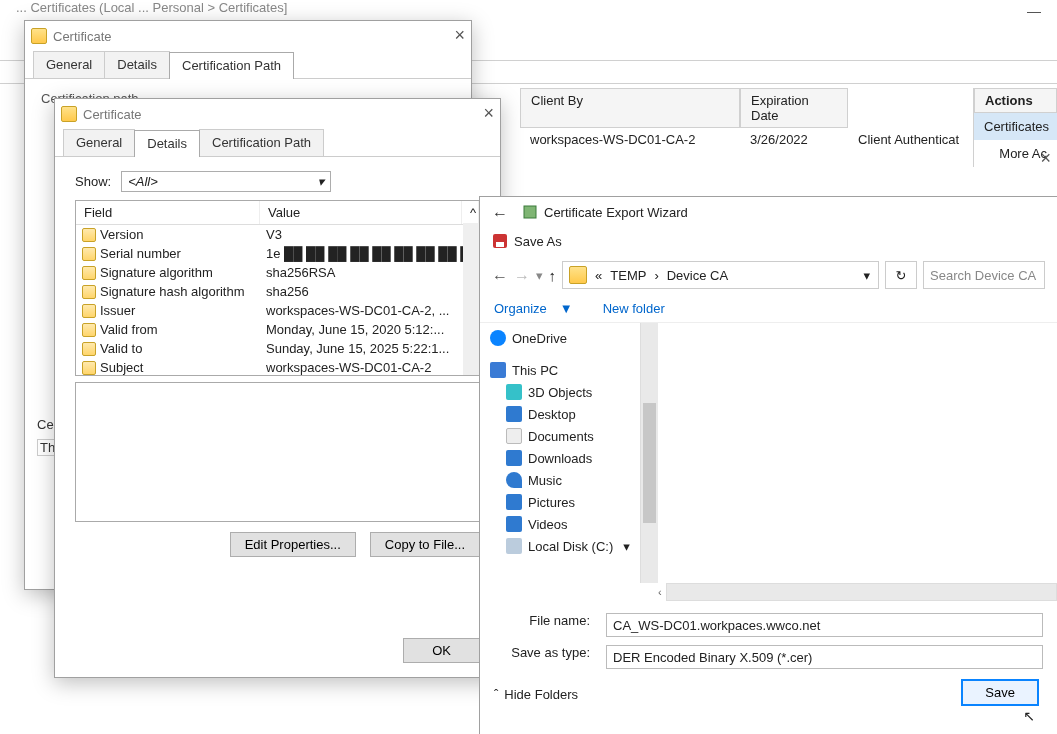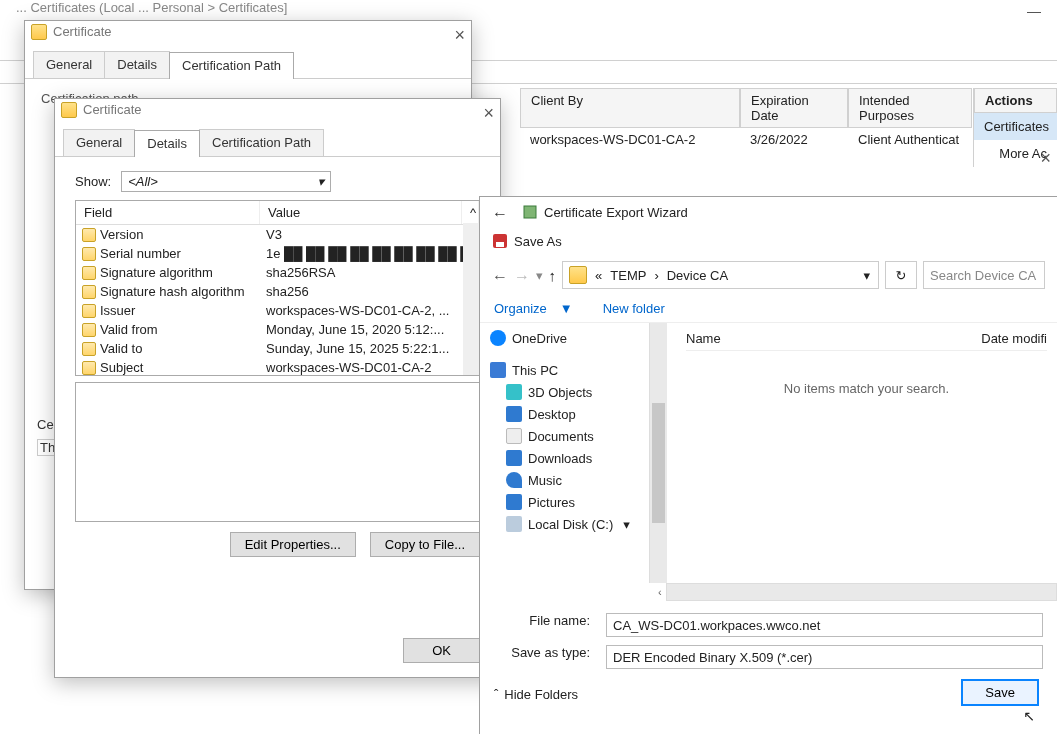--- a/index.html
+++ b/index.html
@@ -1,19 +1,19 @@
 <!DOCTYPE html>
 <html><head>
 <meta charset="utf-8">
 <style>
   * { box-sizing: border-box; font-family: "Segoe UI", Tahoma, sans-serif; }
   body { margin:0; width:1057px; height:734px; background:#fff; overflow:hidden; font-size:13px; color:#222; position:relative; }
 
   .window { position:absolute; background:#fff; border:1px solid #a0a0a0; box-shadow:0 5px 20px rgba(0,0,0,.25); }
-  .titlebar { height:30px; display:flex; align-items:flex-start; padding:3px 6px; background:#fff; position:relative; }
+  .titlebar { height:30px; display:flex; align-items:center; padding:3px 6px; background:#fff; position:relative; }
   .titlebar .title { color:#777; font-size:13px; }
   .titlebar .close { position:absolute; right:6px; top:4px; font-size:18px; color:#555; cursor:pointer; }
 
   .cert-icon { width:16px; height:16px; background:linear-gradient(#ffe28a,#ffc94b); border:1px solid #c9a227; margin-right:6px; border-radius:2px; }
 
   .tabstrip { display:flex; padding:0 8px; border-bottom:1px solid #ccc; align-items:flex-start; }
   .tab { padding:5px 12px 6px; border:1px solid #ccc; border-bottom:none; margin-right:-1px; background:#f2f2f2; font-size:13px; color:#333; }
   .tab.active { background:#fff; position:relative; top:1px; font-weight:400; border-color:#aaa; }
 
   .btn { background:#e1e1e1; border:1px solid #adadad; padding:4px 14px; font-size:13px; cursor:pointer; }
@@ -42,21 +42,21 @@
   .addr-row { display:flex; align-items:center; padding:6px 12px; gap:6px; }
   .addr-box { flex:1; border:1px solid #ccc; height:28px; display:flex; align-items:center; padding:0 6px; gap:8px; position:relative; }
   .addr-box .folder-glyph { width:18px; height:18px; background:linear-gradient(#ffe28a,#ffc94b); border:1px solid #c9a227; border-radius:2px; }
   .refresh-btn { width:32px; height:28px; border:1px solid #ccc; display:flex; align-items:center; justify-content:center; cursor:pointer; }
   .search-box { width:122px; height:28px; border:1px solid #ccc; display:flex; align-items:center; padding:0 6px; color:#888; }
 
   .toolbar2 { display:flex; align-items:center; padding:6px 14px; gap:30px; border-bottom:1px solid #eee; }
   .org { color:#0066cc; cursor:pointer; display:flex; align-items:center; gap:13px; }
   .newf { color:#0066cc; cursor:pointer; }
 
-  .explorer { display:flex; height:260px;gap:9px; }
+  .explorer { display:flex; height:260px; }
   .navpane { width:160px; padding:4px 8px; overflow:hidden; }
   .nav-item { display:flex; align-items:center; gap:6px; padding:3px 2px; font-size:13px; cursor:pointer; }
   .ni-ico { width:16px; height:16px; border-radius:2px; flex:none; }
   .vscroll { width:18px; background:#e9e9e9; border-left:1px solid #ddd; }
   .filepane { flex:1; padding:4px 10px; }
   .file-hdr { display:flex; border-bottom:1px solid #eee; padding:4px 0; font-size:13px; }
   .empty-msg { text-align:center; color:#666; padding:30px 0; }
 
   .bottom-scroll { height:18px; background:#e9e9e9; margin:0 0 6px 194px; border:1px solid #ddd; }
 
@@ -79,21 +79,20 @@
 
 <div class="mmc-bg">
   <div class="mmc-title">... Certificates (Local ... Personal &gt; Certificates]</div>
   <div class="mmc-close-system">—</div>
   <div class="mmc-toolbar"></div>
 
   <div style="position:absolute; top:88px; left:520px; right:85px;">
     <div style="display:flex;">
       <div class="mmc-th" style="width:220px;">Client By</div>
       <div class="mmc-th" style="width:108px;">Expiration Date</div>
-      <div class="mmc-th" style="flex:1;">Intended Purposes</div>
     </div>
     <div style="display:flex; padding:4px 0;">
       <div style="width:220px; padding:0 10px;">workspaces-WS-DC01-CA-2</div>
       <div style="width:108px; padding:0 10px;">3/26/2022</div>
       <div style="flex:1; padding:0 10px;">Client Authenticat</div>
     </div>
   </div>
 
   <div style="position:absolute; top:88px; right:0; width:84px; border-left:1px solid #d0d0d0;">
     <div class="mmc-th" style="display:block; font-weight:700;">Actions</div>
@@ -292,36 +291,32 @@
         </div>
       <div class="nav-item" style="padding-left:18px;">
           <span class="ni-ico" style="background:#2f7ad0;border-radius:50% 50% 0 50%;"></span>
           <span>Music</span>
         </div>
       <div class="nav-item" style="padding-left:18px;">
           <span class="ni-ico" style="background:#2f7ad0;"></span>
           <span>Pictures</span>
         </div>
       <div class="nav-item" style="padding-left:18px;">
+          <span class="ni-ico" style="background:#2f7ad0;"></span>
+          <span>Videos</span>
+        </div>
+      <div class="nav-item" style="padding-left:18px;">
           <span class="ni-ico" style="background:#bcd;"></span>
           <span>Local Disk (C:)</span>
           <span style="margin-left:4px;">▾</span>
         </div>
     </div>
     <div class="vscroll">
       <div style="height:80px;"></div>
       <div style="background:#c7c7c7; height:120px; margin:0 2px;"></div>
-    </div>
-    <div class="filepane">
-      <div class="file-hdr">
-        <div style="width:150px;">Name</div>
-        <div style="flex:1;"></div>
-        <div>Date modifi</div>
-      </div>
-      <div class="empty-msg">No items match your search.</div>
     </div>
   </div>
 
   <div style="display:flex; align-items:center; margin-left:178px;">
     <span style="font-size:11px; color:#666; margin-right:4px;">‹</span>
     <div class="bottom-scroll" style="margin:0; flex:1;"></div>
   </div>
 
   <div class="field-row" style="margin-top:8px;">
     <label>File name:</label>

